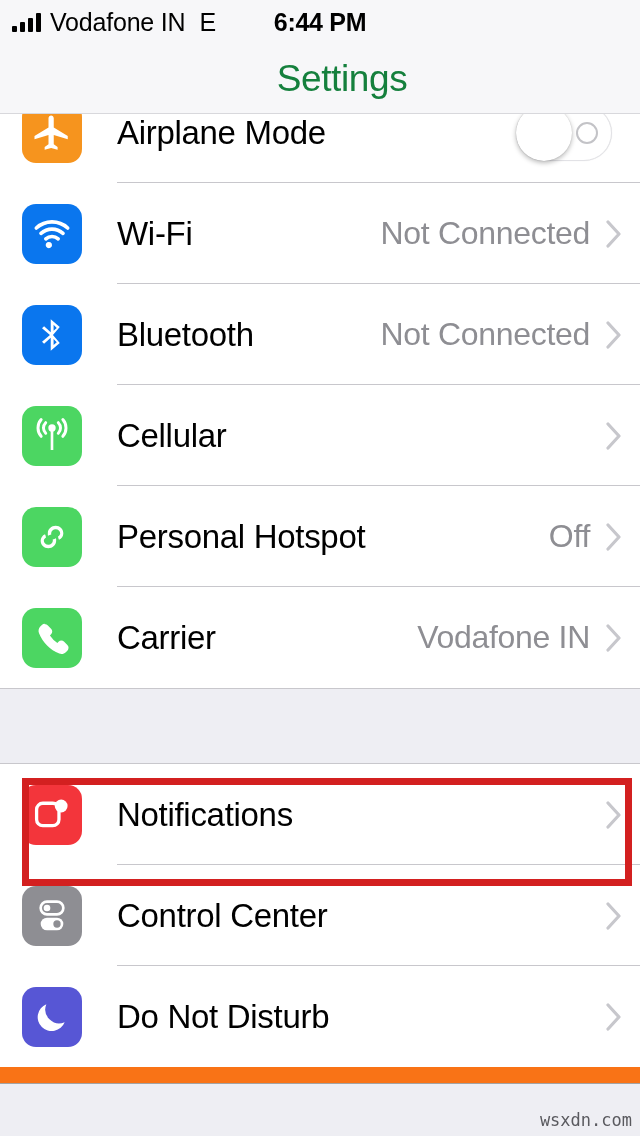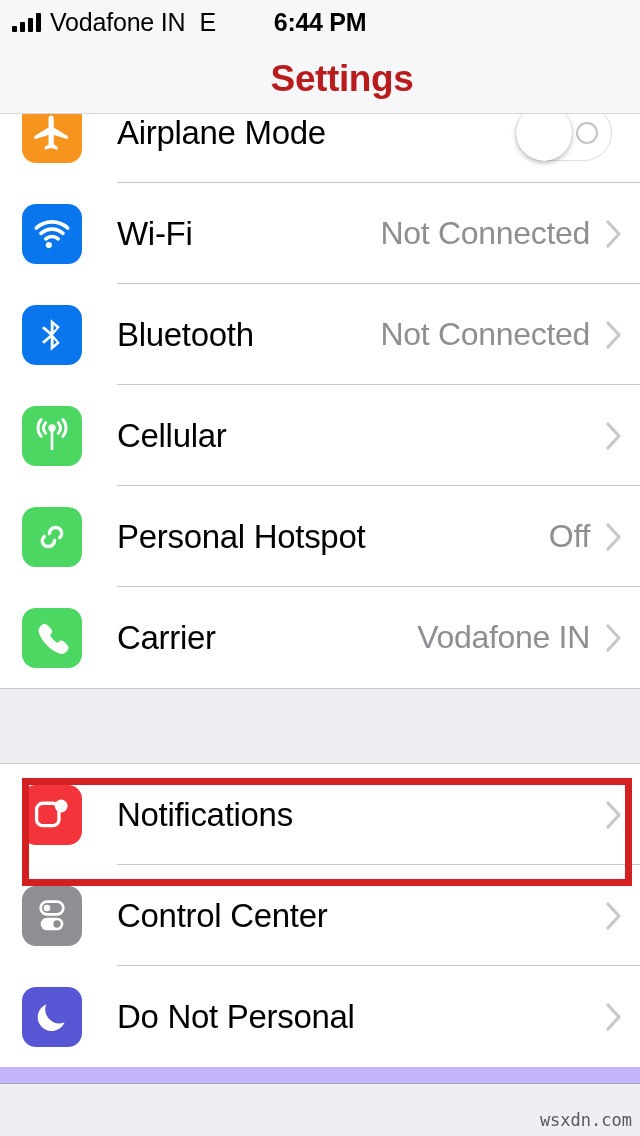--- a/index.html
+++ b/index.html
@@ -134,33 +134,33 @@
     height: 70px;
     background: #f7f7f9;
     display: flex;
     align-items: center;
     justify-content: center;
     z-index: 30;
     border-bottom: 1px solid #d8d8dc;
   }
   .nav-title {
     font-size: 37px;
-    font-weight: bold;
-    color: #b91c1c;
+    font-weight: normal;
+    color: #15803d;
     letter-spacing: -0.4px;
     margin-left: 44px;
   }
 
   
   .content {
     position: absolute;
     top: 114px; left: 0;
     width: 640px;
     height: 1022px;
-    background: #c4b5fd;
+    background: #f97316;
     overflow: hidden;
   }
 
   .group {
     background: #ffffff;
   }
   .group-top-clipped {
     margin-top: -32px;  
   }
 
@@ -481,21 +481,21 @@
           </span>
         </span>
       </div>
 
       <div class="row">
         <span class="row-icon" style="background:#5756D5">
           <svg width="40" height="40" viewBox="0 0 24 24">
             <path d="M19.6 15.2A8.4 8.4 0 0 1 8.6 4.3a8.4 8.4 0 1 0 11 10.9z" fill="#fff"></path>
           </svg>
         </span>
-        <span class="row-label">Do Not Personal</span>
+        <span class="row-label">Do Not Disturb</span>
         <span class="row-right">
           <span class="row-value"></span>
           <span class="chevron">
             <svg width="16" height="28" viewBox="0 0 16 28">
                 <path d="M2 2l11 12L2 26" fill="none" stroke="#c7c7cc" stroke-width="3.2" stroke-linecap="round" stroke-linejoin="round"></path>
               </svg>
           </span>
         </span>
       </div>
     </div>

